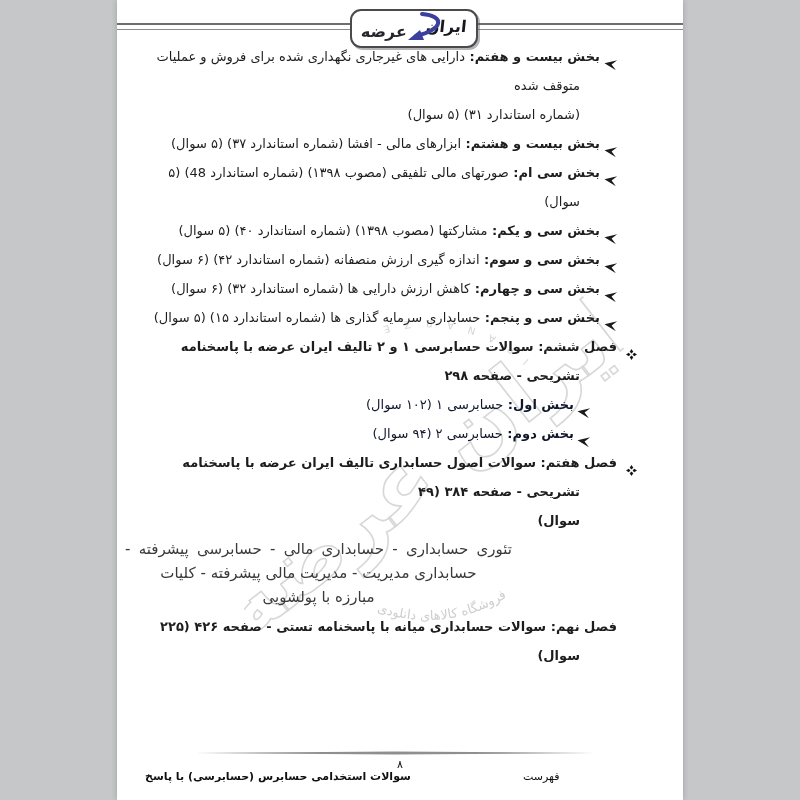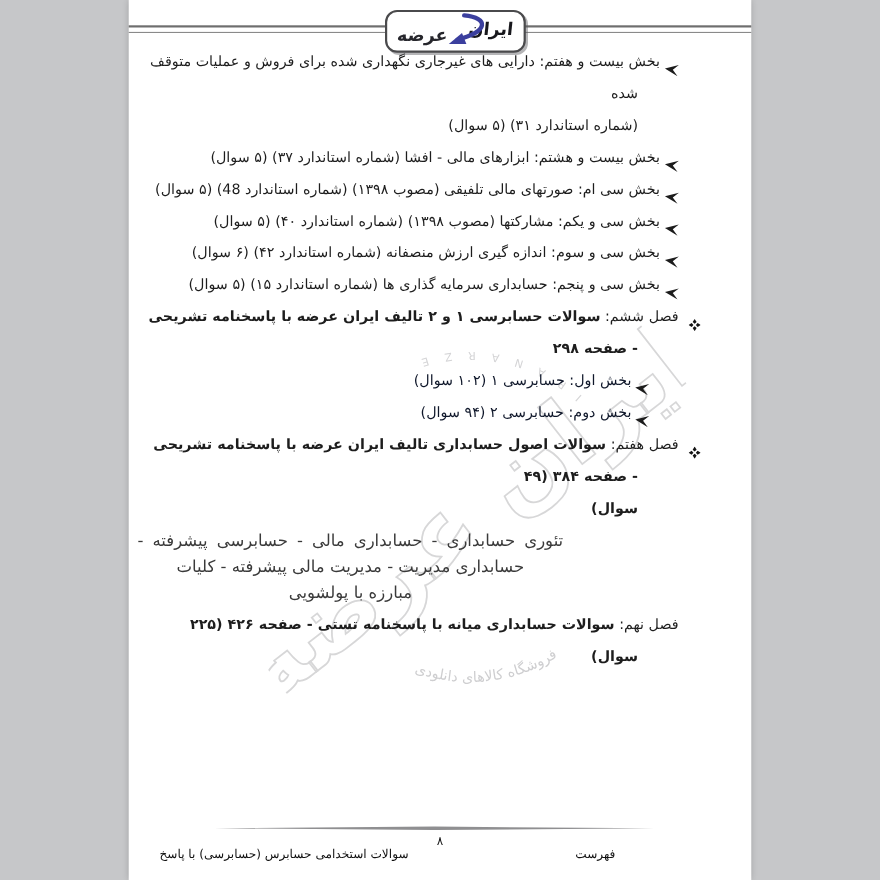--- a/index.html
+++ b/index.html
@@ -19,35 +19,35 @@
   .logo-fa-arze{position:absolute;left:9px;top:11px;font-size:16px;font-weight:700;color:#26262c;
             transform:skewX(-6deg);direction:rtl;}
   .logo-arrow{position:absolute;left:0;top:0;}
   
   .watermark{position:absolute;left:80px;top:240px;width:460px;height:460px;z-index:0;
              transform:rotate(-38deg);opacity:.9;pointer-events:none;}
   
   .toc{position:absolute;top:42px;left:0;right:0;direction:rtl;z-index:1;}
   .item{position:relative;font-size:13px;line-height:29px;color:#1d1d1d;text-align:right;
         white-space:pre-line;}
-  .item .label{font-weight:400;}
+  .item .label{font-weight:700;}
   .item.bakhsh{margin-right:66px;margin-left:14px;padding-right:37px;text-indent:-20px;}
   .item.bakhsh .txt{font-weight:500;}
   .item.fasl{margin-right:46px;margin-left:14px;padding-right:57px;text-indent:-37px;font-weight:700;}
   .item.fasl .txt{font-weight:700;}
   .item.sub{margin-right:93px;margin-left:14px;padding-right:16px;color:#0f172a;}
   .item.sub .txt{font-weight:400;}
   .item .bullet{position:absolute;right:0;top:9px;text-indent:0;}
   .item.note{margin-right:171px;margin-left:8px;padding:2px 0 3px;font-size:15px;line-height:24px;
         color:#3a3a3a;font-weight:400;text-align:justify;text-align-last:center;white-space:pre-line;}
   
   .f-divider{position:absolute;left:78px;top:751px;}
   .f-pagenum{position:absolute;left:0;top:758px;width:566px;text-align:center;font-size:11px;color:#111;}
   .f-right{position:absolute;left:406px;top:770px;font-size:11px;font-weight:400;color:#101010;direction:rtl;}
-  .f-left{position:absolute;left:28px;top:770px;font-size:11px;font-weight:400;color:#101010;direction:rtl;}
+  .f-left{position:absolute;left:28px;top:770px;font-size:11px;font-weight:700;color:#101010;direction:rtl;}
 </style>
 </head>
 <body>
 
 <div class="stage">
   <div class="paper">
 
     <div class="hline left"></div>
     <div class="hline right"></div>
     <div class="logo-box">
@@ -85,20 +85,23 @@
               <path d="M12.6 0.4 L0.4 5.1 L12.6 10.6 L7.6 5.3 Z" fill="#1c1c1c"></path>
             </svg></span><span class="label">بخش سی ام: </span><span class="txt">صورتهای مالی تلفیقی (مصوب ۱۳۹۸) (شماره استاندارد 48) (۵ سوال)</span></div>
         <div class="item bakhsh"><span class="bullet"><svg width="13" height="11" viewBox="0 0 13 11" style="transform:rotate(7deg)">
               <path d="M12.6 0.4 L0.4 5.1 L12.6 10.6 L7.6 5.3 Z" fill="#1c1c1c"></path>
             </svg></span><span class="label">بخش سی و یکم: </span><span class="txt">مشارکتها (مصوب ۱۳۹۸) (شماره استاندارد ۴۰) (۵ سوال)</span></div>
         <div class="item bakhsh"><span class="bullet"><svg width="13" height="11" viewBox="0 0 13 11" style="transform:rotate(7deg)">
               <path d="M12.6 0.4 L0.4 5.1 L12.6 10.6 L7.6 5.3 Z" fill="#1c1c1c"></path>
             </svg></span><span class="label">بخش سی و سوم: </span><span class="txt">اندازه گیری ارزش منصفانه (شماره استاندارد ۴۲) (۶ سوال)</span></div>
         <div class="item bakhsh"><span class="bullet"><svg width="13" height="11" viewBox="0 0 13 11" style="transform:rotate(7deg)">
               <path d="M12.6 0.4 L0.4 5.1 L12.6 10.6 L7.6 5.3 Z" fill="#1c1c1c"></path>
+            </svg></span><span class="label">بخش سی و چهارم: </span><span class="txt">کاهش ارزش دارایی ها (شماره استاندارد ۳۲) (۶ سوال)</span></div>
+        <div class="item bakhsh"><span class="bullet"><svg width="13" height="11" viewBox="0 0 13 11" style="transform:rotate(7deg)">
+              <path d="M12.6 0.4 L0.4 5.1 L12.6 10.6 L7.6 5.3 Z" fill="#1c1c1c"></path>
             </svg></span><span class="label">بخش سی و پنجم: </span><span class="txt">حسابداری سرمایه گذاری ها (شماره استاندارد ۱۵) (۵ سوال)</span></div>
         <div class="item fasl"><span class="bullet"><svg width="11" height="11" viewBox="0 0 11 11">
               <g fill="#141414">
                 <path d="M5.5 0 L7.3 2.8 L5.5 4.4 L3.7 2.8 Z"></path>
                 <path d="M11 5.5 L8.2 7.3 L6.6 5.5 L8.2 3.7 Z"></path>
                 <path d="M5.5 11 L3.7 8.2 L5.5 6.6 L7.3 8.2 Z"></path>
                 <path d="M0 5.5 L2.8 3.7 L4.4 5.5 L2.8 7.3 Z"></path>
               </g>
             </svg></span><span class="label">فصل ششم: </span><span class="txt">سوالات حسابرسی ۱ و ۲ تالیف ایران عرضه با پاسخنامه تشریحی - صفحه ۲۹۸</span></div>
         <div class="item sub"><span class="bullet"><svg width="13" height="11" viewBox="0 0 13 11" style="transform:rotate(7deg)">

